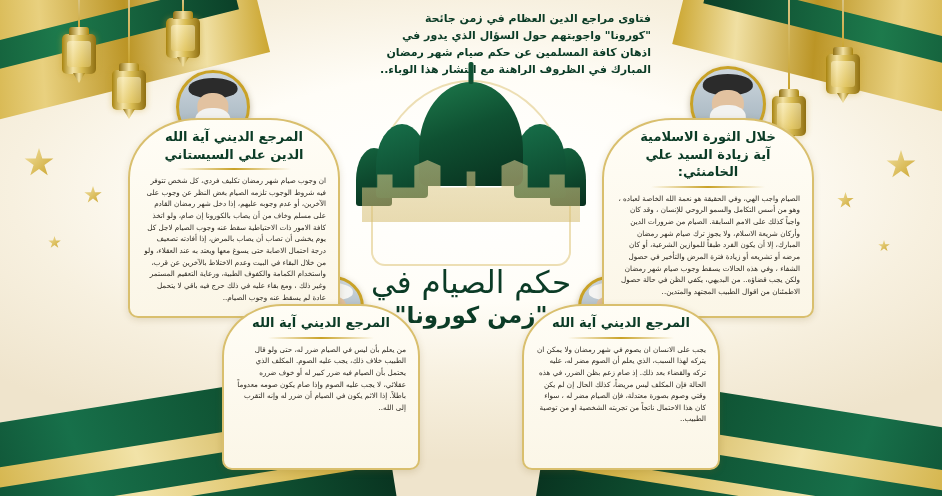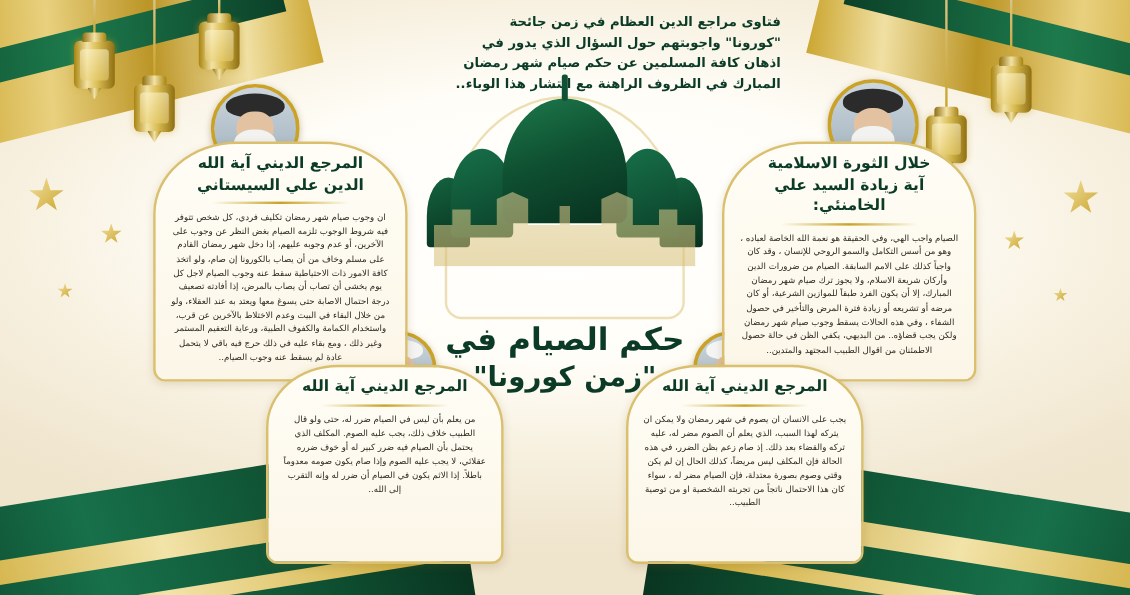--- a/index.html
+++ b/index.html
@@ -184,21 +184,21 @@
     border: 2px solid rgba(201,162,39,.55);
     border-radius: 100px 100px 14px 14px / 120px 120px 14px 14px;
     opacity: .6;
   }
 
   #emblem .title-block {
     position: absolute;
     bottom: -16px; left: 0; right: 0;
   }
   #emblem .t1 {
-    font-size: 26px; font-weight: bold; color: #0b3b26;
+    font-size: 31px; font-weight: normal; color: #0b3b26;
     line-height: 1.12; letter-spacing: -.3px;
   }
   #emblem .t2 {
     font-size: 23px; font-weight: bold; color: #0b3b26;
     line-height: 1.15; margin-top: 2px;
   }
 
   
   #headline {
     position: absolute;
@@ -238,21 +238,21 @@
 
   .card .divider {
     width: 62%; height: 2px; margin: 3px auto 5px;
     background: linear-gradient(90deg, transparent, #c9a227, transparent);
   }
 
   .card p {
     font-size: 7.2px;
     line-height: 1.62;
     color: #2e2a22;
-    text-align: center;
+    text-align: right;
   }
 
   
   #card-sistani   { top: 118px; left: 128px;  width: 212px; height: 200px; }
   #card-khamenei  { top: 118px; right: 128px; width: 212px; height: 200px; }
   #card-khorasani { bottom: 26px; left: 222px;  width: 198px; height: 166px; }
   #card-makarem   { bottom: 26px; right: 222px; width: 198px; height: 166px; }
 
   
   .portrait {

